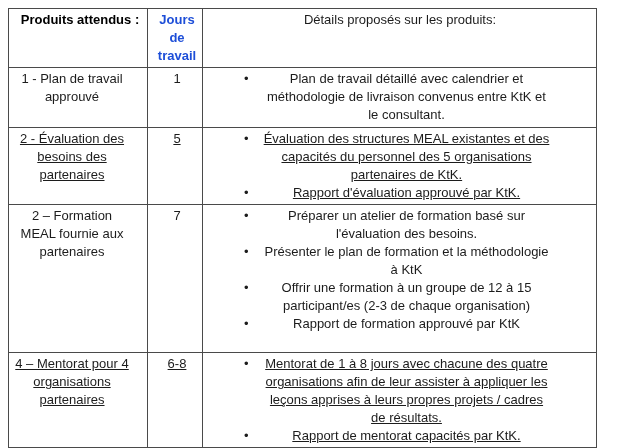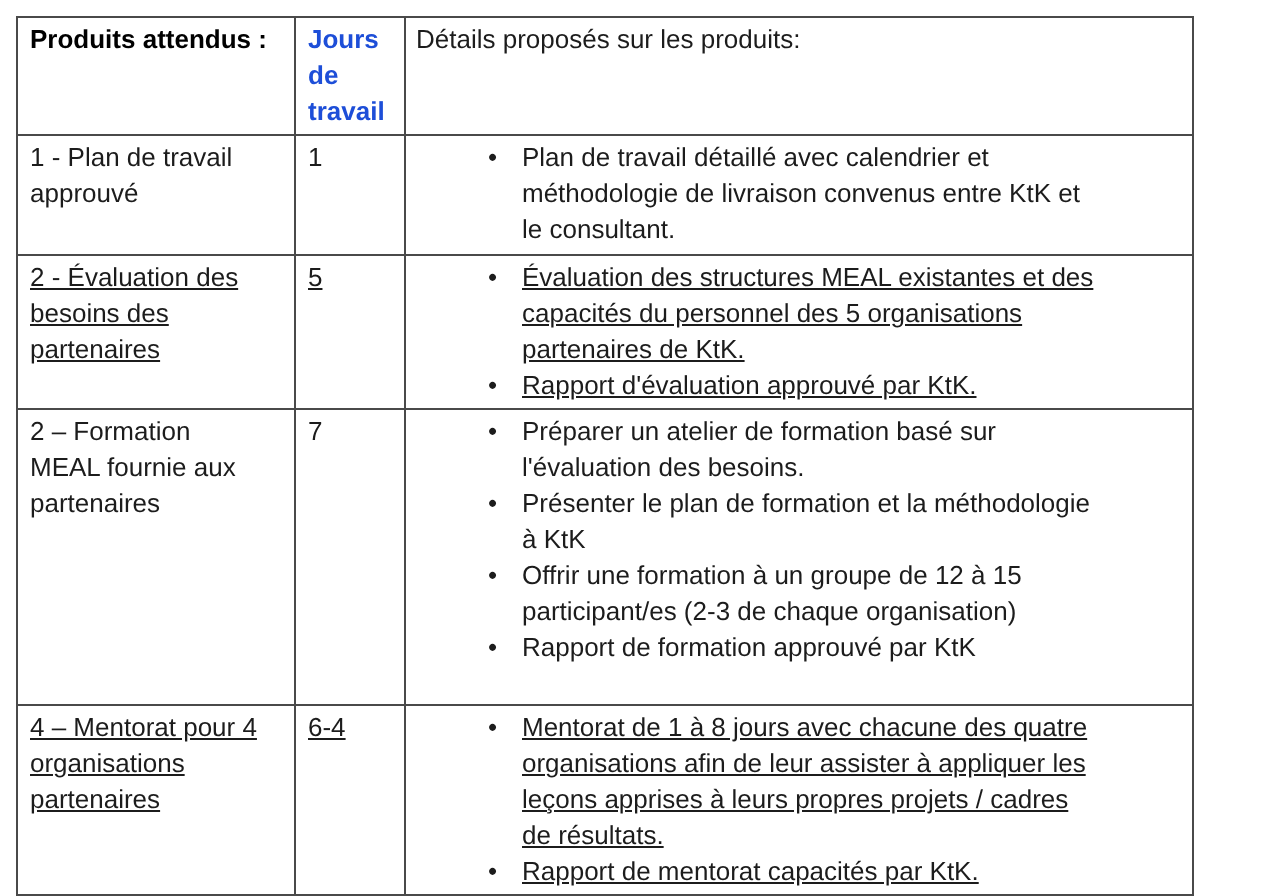--- a/index.html
+++ b/index.html
@@ -17,21 +17,21 @@
     width: 588px;
     margin: 8px 0 0 8px;
     background: #ffffff;
   }
   col.c-product { width: 139px; }
   col.c-days    { width: 55px;  }
   col.c-details { width: 394px; }
   th, td {
     border: 1px solid #4a4a4a;
     vertical-align: top;
-    text-align: left;
+    text-align: center;
     font-size: 13px;
     line-height: 18px;
     font-weight: normal;
     padding: 2px 4px 2px 6px;
     overflow: hidden;
   }
   tr.header-row th { height: 49px; }
   th.h-produits {
     font-weight: bold;
     padding-right: 2px;
@@ -100,20 +100,20 @@
         <td class="col-days">7</td>
         <td class="col-details">
           <div class="bullet-item"><span class="bullet-glyph">•</span><span>Préparer un atelier de formation basé sur l'évaluation des besoins.</span></div>
           <div class="bullet-item"><span class="bullet-glyph">•</span><span>Présenter le plan de formation et la méthodologie à KtK</span></div>
           <div class="bullet-item"><span class="bullet-glyph">•</span><span>Offrir une formation à un groupe de 12 à 15 participant/es (2-3 de chaque organisation)</span></div>
           <div class="bullet-item"><span class="bullet-glyph">•</span><span>Rapport de formation approuvé par KtK</span></div>
         </td>
       </tr>
       <tr class="row-3">
         <td class="col-product">4 – Mentorat pour 4 organisations partenaires</td>
-        <td class="col-days">6-4</td>
+        <td class="col-days">6-8</td>
         <td class="col-details">
           <div class="bullet-item"><span class="bullet-glyph">•</span><span>Mentorat de 1 à 8 jours avec chacune des quatre organisations afin de leur assister à appliquer les leçons apprises à leurs propres projets / cadres de résultats.</span></div>
           <div class="bullet-item"><span class="bullet-glyph">•</span><span>Rapport de mentorat capacités par KtK.</span></div>
         </td>
       </tr>
     </tbody>
 </table>
 
 </body></html>

